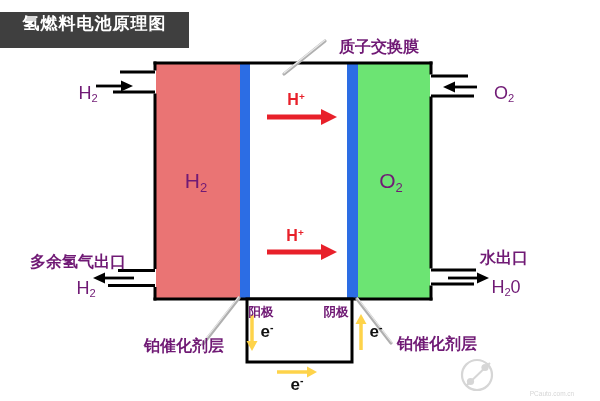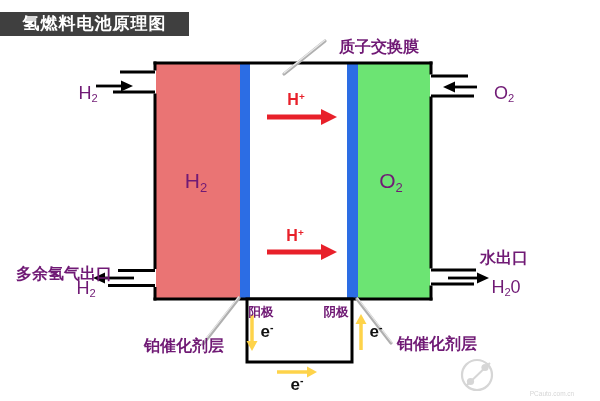--- a/index.html
+++ b/index.html
@@ -14,21 +14,21 @@
   }
   .sub{font-size:0.62em; vertical-align:-0.28em;}
   .sup{font-size:0.62em; vertical-align:0.5em;}
   .cn16{font-size:16px; font-weight:bold;}
   .formula{font-size:18px;}
   .chamber{font-size:21px;}
   .proton{font-size:16px; font-weight:bold; color:#e8202a;}
   .electrode{font-size:12.5px; font-weight:bold; color:#701a75;}
   .electron{font-size:17px; font-weight:bold; color:#111;}
   #title-box{
-    position:absolute; left:0; top:12px; width:189px; height:24px;
+    position:absolute; left:0; top:12px; width:189px; height:36px;
     background:#3f3f3f; color:#ffffff; font-size:17px; font-weight:bold;
     line-height:24px; text-align:center; letter-spacing:1px;
   }
   .wm{color:#d6d6d6; text-shadow:1px 1px 0 #ffffff;}
   #wm-brand{font-size:18px; font-weight:bold; letter-spacing:1px;}
   #wm-url{font-size:11px; font-weight:bold;}
   #wm-sub{font-size:6.5px;}
   svg{position:absolute; left:0; top:0;}
 </style>
 </head>
@@ -130,21 +130,21 @@
   </svg>
 
   <div id="title-box">氢燃料电池原理图</div>
 
   <div class="lbl cn16" style="left:379px; top:47px;">质子交换膜</div>
 
   <div class="lbl formula" style="left:88px; top:94px;"><span>H</span><span class="sub">2</span></div>
 
   <div class="lbl formula" style="left:504px; top:94px;"><span>O</span><span class="sub">2</span></div>
 
-  <div class="lbl cn16" style="left:64px; top:262px;margin-top:12px;">多余氢气出口</div>
+  <div class="lbl cn16" style="left:78px; top:262px;">多余氢气出口</div>
   <div class="lbl formula" style="left:86px; top:289px;"><span>H</span><span class="sub">2</span></div>
 
   <div class="lbl cn16" style="left:504px; top:258px;">水出口</div>
   <div class="lbl formula" style="left:506px; top:288px;"><span>H</span><span class="sub">2</span><span>0</span></div>
 
   <div class="lbl chamber" style="left:196px; top:182px;"><span>H</span><span class="sub">2</span></div>
   <div class="lbl chamber" style="left:391px; top:182px;"><span>O</span><span class="sub">2</span></div>
 
   <div class="lbl proton" style="left:296px; top:100px;"><span>H</span><span class="sup">+</span></div>
   <div class="lbl proton" style="left:295px; top:236px;"><span>H</span><span class="sup">+</span></div>

